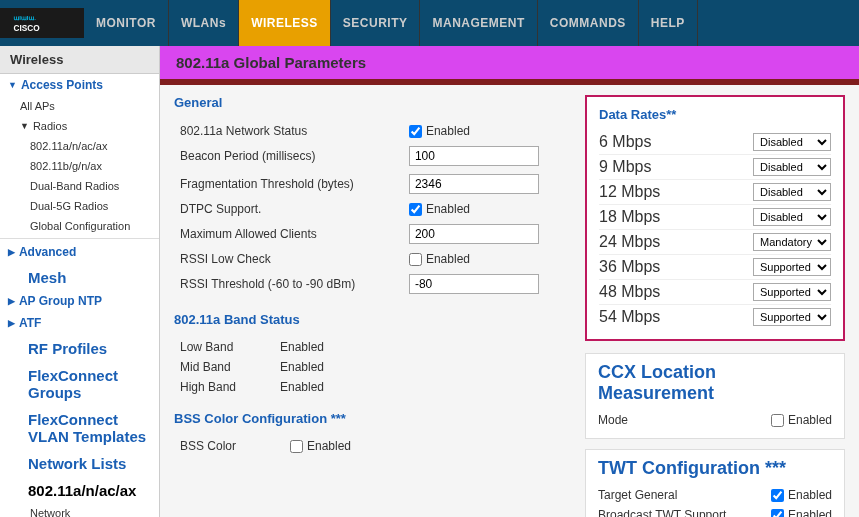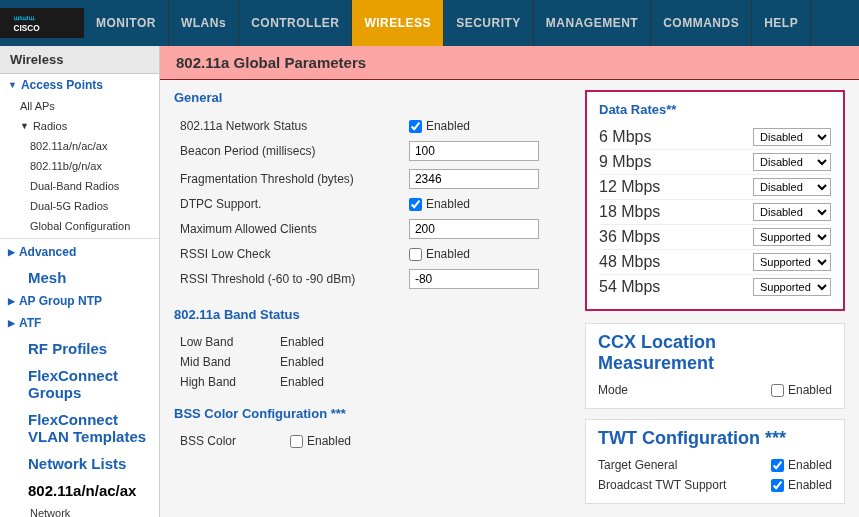--- a/index.html
+++ b/index.html
@@ -26,21 +26,21 @@
     .sidebar-item { padding: 4px 10px; cursor: pointer; }
     .sidebar-item.section { font-weight: bold; color: #1a5fb4; font-size: 15px; padding-top: 6px; padding-left: 28px; }
     .sidebar-item.sub { padding-left: 20px; color: #333; font-size: 11px; }
     .sidebar-item.level2 { padding-left: 30px; font-size: 11px; }
     .sidebar-section-header { display: flex; align-items: center; gap: 4px; padding: 4px 8px; font-weight: bold; color: #1a5fb4; cursor: pointer; }
     .sidebar-section-header .arrow { font-size: 9px; }
     .sidebar-divider { border-bottom: 1px solid #ddd; margin: 2px 0; }
 
     
     .main { flex: 1; overflow-y: auto; background: #f5f5f5; padding: 0; }
-    .page-title { background: #fca5a5; padding: 8px 16px; font-size: 15px; font-weight: bold; border-bottom: 1px solid #7f1d1d; color: #333; }
+    .page-title { background: #d946ef; padding: 8px 16px; font-size: 15px; font-weight: bold; border-bottom: 6px solid #7f1d1d; color: #333; }
 
     .content-area { display: flex; gap: 12px; padding: 10px 14px; }
     .left-panel { flex: 1; }
     .right-panel { width: 260px; }
 
     
     .section-title { font-size: 13px; font-weight: bold; color: #1a5fb4; margin-bottom: 8px; padding-bottom: 2px; }
 
     .form-table { width: 100%; border-collapse: collapse; margin-bottom: 14px; }
     .form-table td { padding: 4px 6px; vertical-align: middle; font-size: 12px; }
@@ -85,21 +85,20 @@
 <div class="navbar">
   <div class="logo">
     <svg viewBox="0 0 80 35" fill="none">
       <text x="2" y="14" fill="#00bceb" font-size="8" font-family="Arial" font-weight="bold">աlաlա.</text>
       <text x="2" y="28" fill="#fff" font-size="11" font-family="Arial" font-weight="bold">CISCO</text>
     </svg>
   </div>
   <nav>
     <a>MONITOR</a>
     <a>WLANs</a>
-    <a>CONTROLLER</a>
     <a class="active">WIRELESS</a>
     <a>SECURITY</a>
     <a>MANAGEMENT</a>
     <a>COMMANDS</a>
     <a>HELP</a>
   </nav>
 </div>
 
 <div class="layout">
 
@@ -243,20 +242,24 @@
               </div>
               <div class="rate-row">
                 <span class="rate-label">12 Mbps</span>
                 <select class="rate-select"><option value="Disabled">Disabled</option><option value="Mandatory">Mandatory</option><option value="Supported">Supported</option></select>
               </div>
               <div class="rate-row">
                 <span class="rate-label">18 Mbps</span>
                 <select class="rate-select"><option value="Disabled">Disabled</option><option value="Mandatory">Mandatory</option><option value="Supported">Supported</option></select>
               </div>
               <div class="rate-row">
+                <span class="rate-label">24 Mbps</span>
+                <select class="rate-select"><option value="Disabled">Disabled</option><option value="Mandatory" selected="">Mandatory</option><option value="Supported">Supported</option></select>
+              </div>
+              <div class="rate-row">
                 <span class="rate-label">36 Mbps</span>
                 <select class="rate-select"><option value="Disabled">Disabled</option><option value="Mandatory">Mandatory</option><option value="Supported" selected="">Supported</option></select>
               </div>
               <div class="rate-row">
                 <span class="rate-label">48 Mbps</span>
                 <select class="rate-select"><option value="Disabled">Disabled</option><option value="Mandatory">Mandatory</option><option value="Supported" selected="">Supported</option></select>
               </div>
               <div class="rate-row">
                 <span class="rate-label">54 Mbps</span>
                 <select class="rate-select"><option value="Disabled">Disabled</option><option value="Mandatory">Mandatory</option><option value="Supported" selected="">Supported</option></select>

